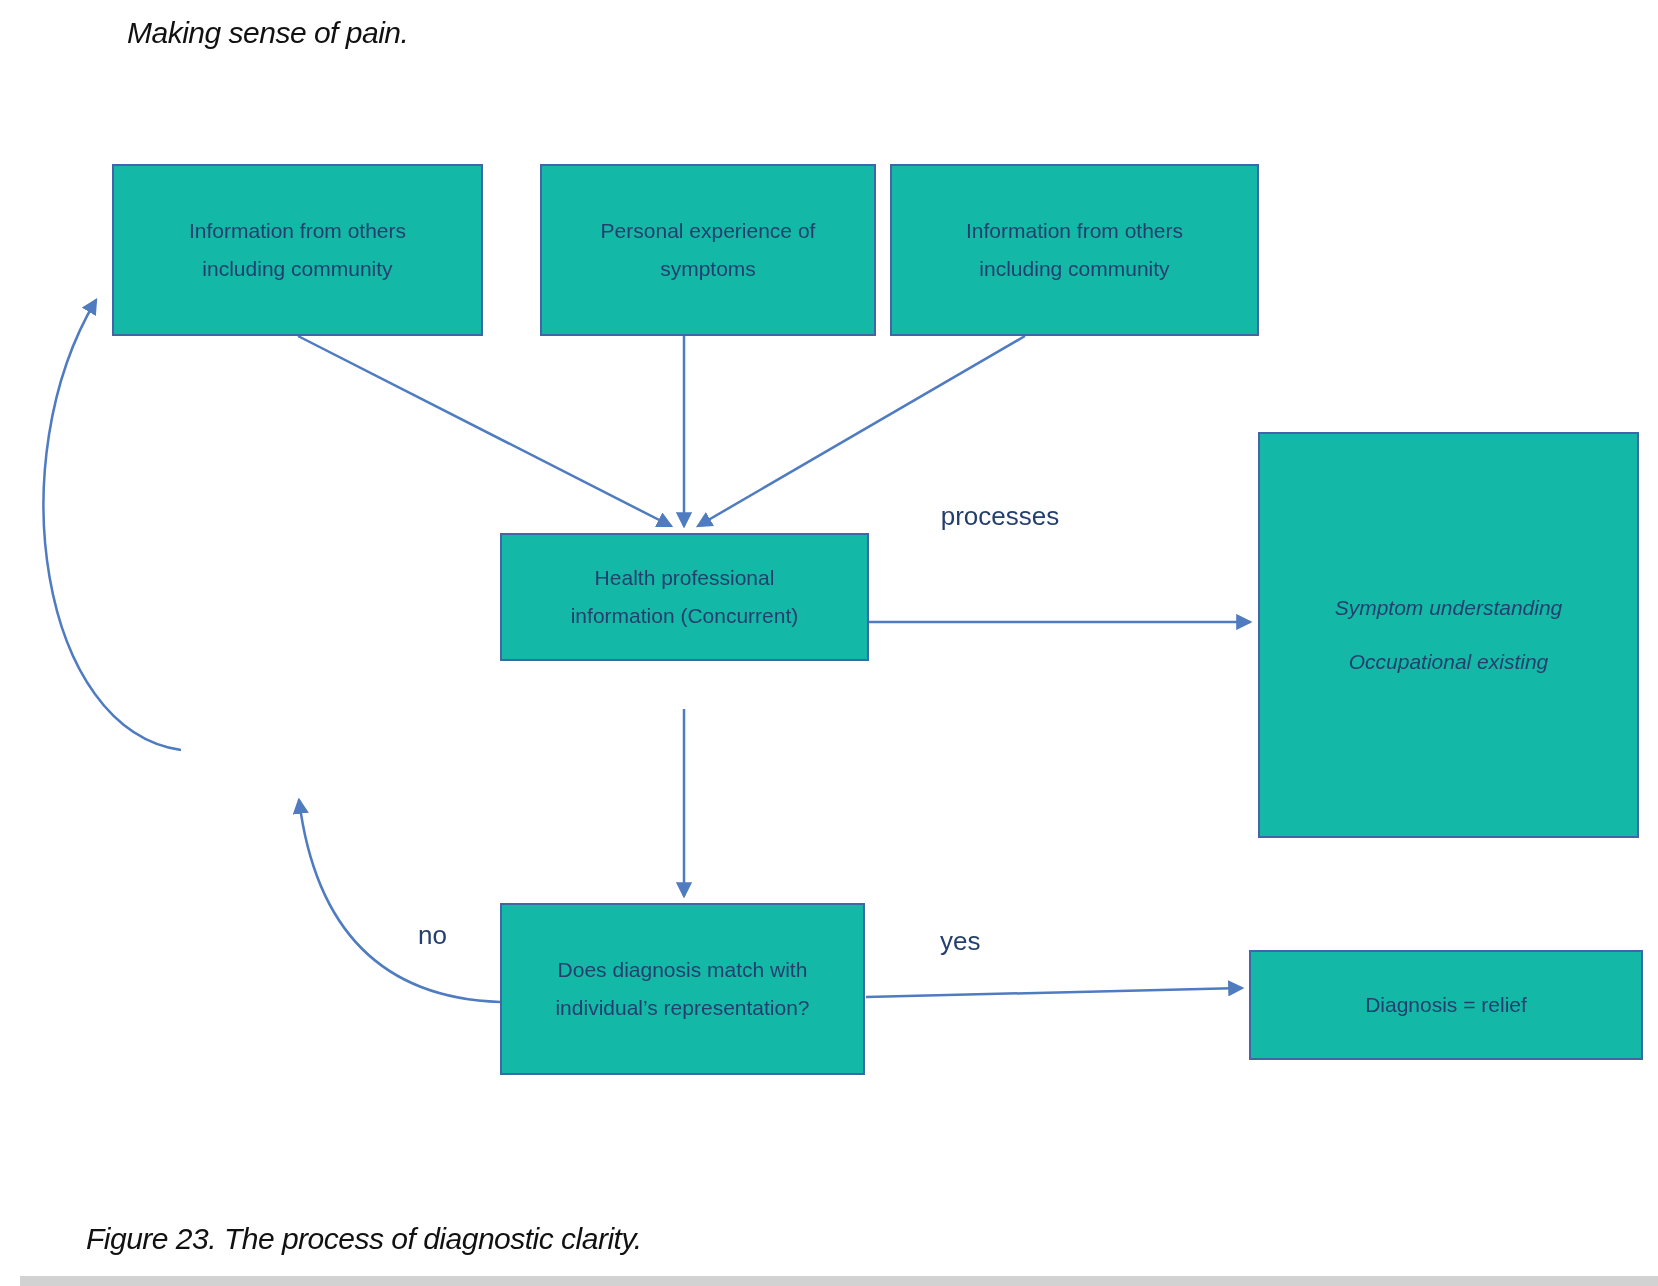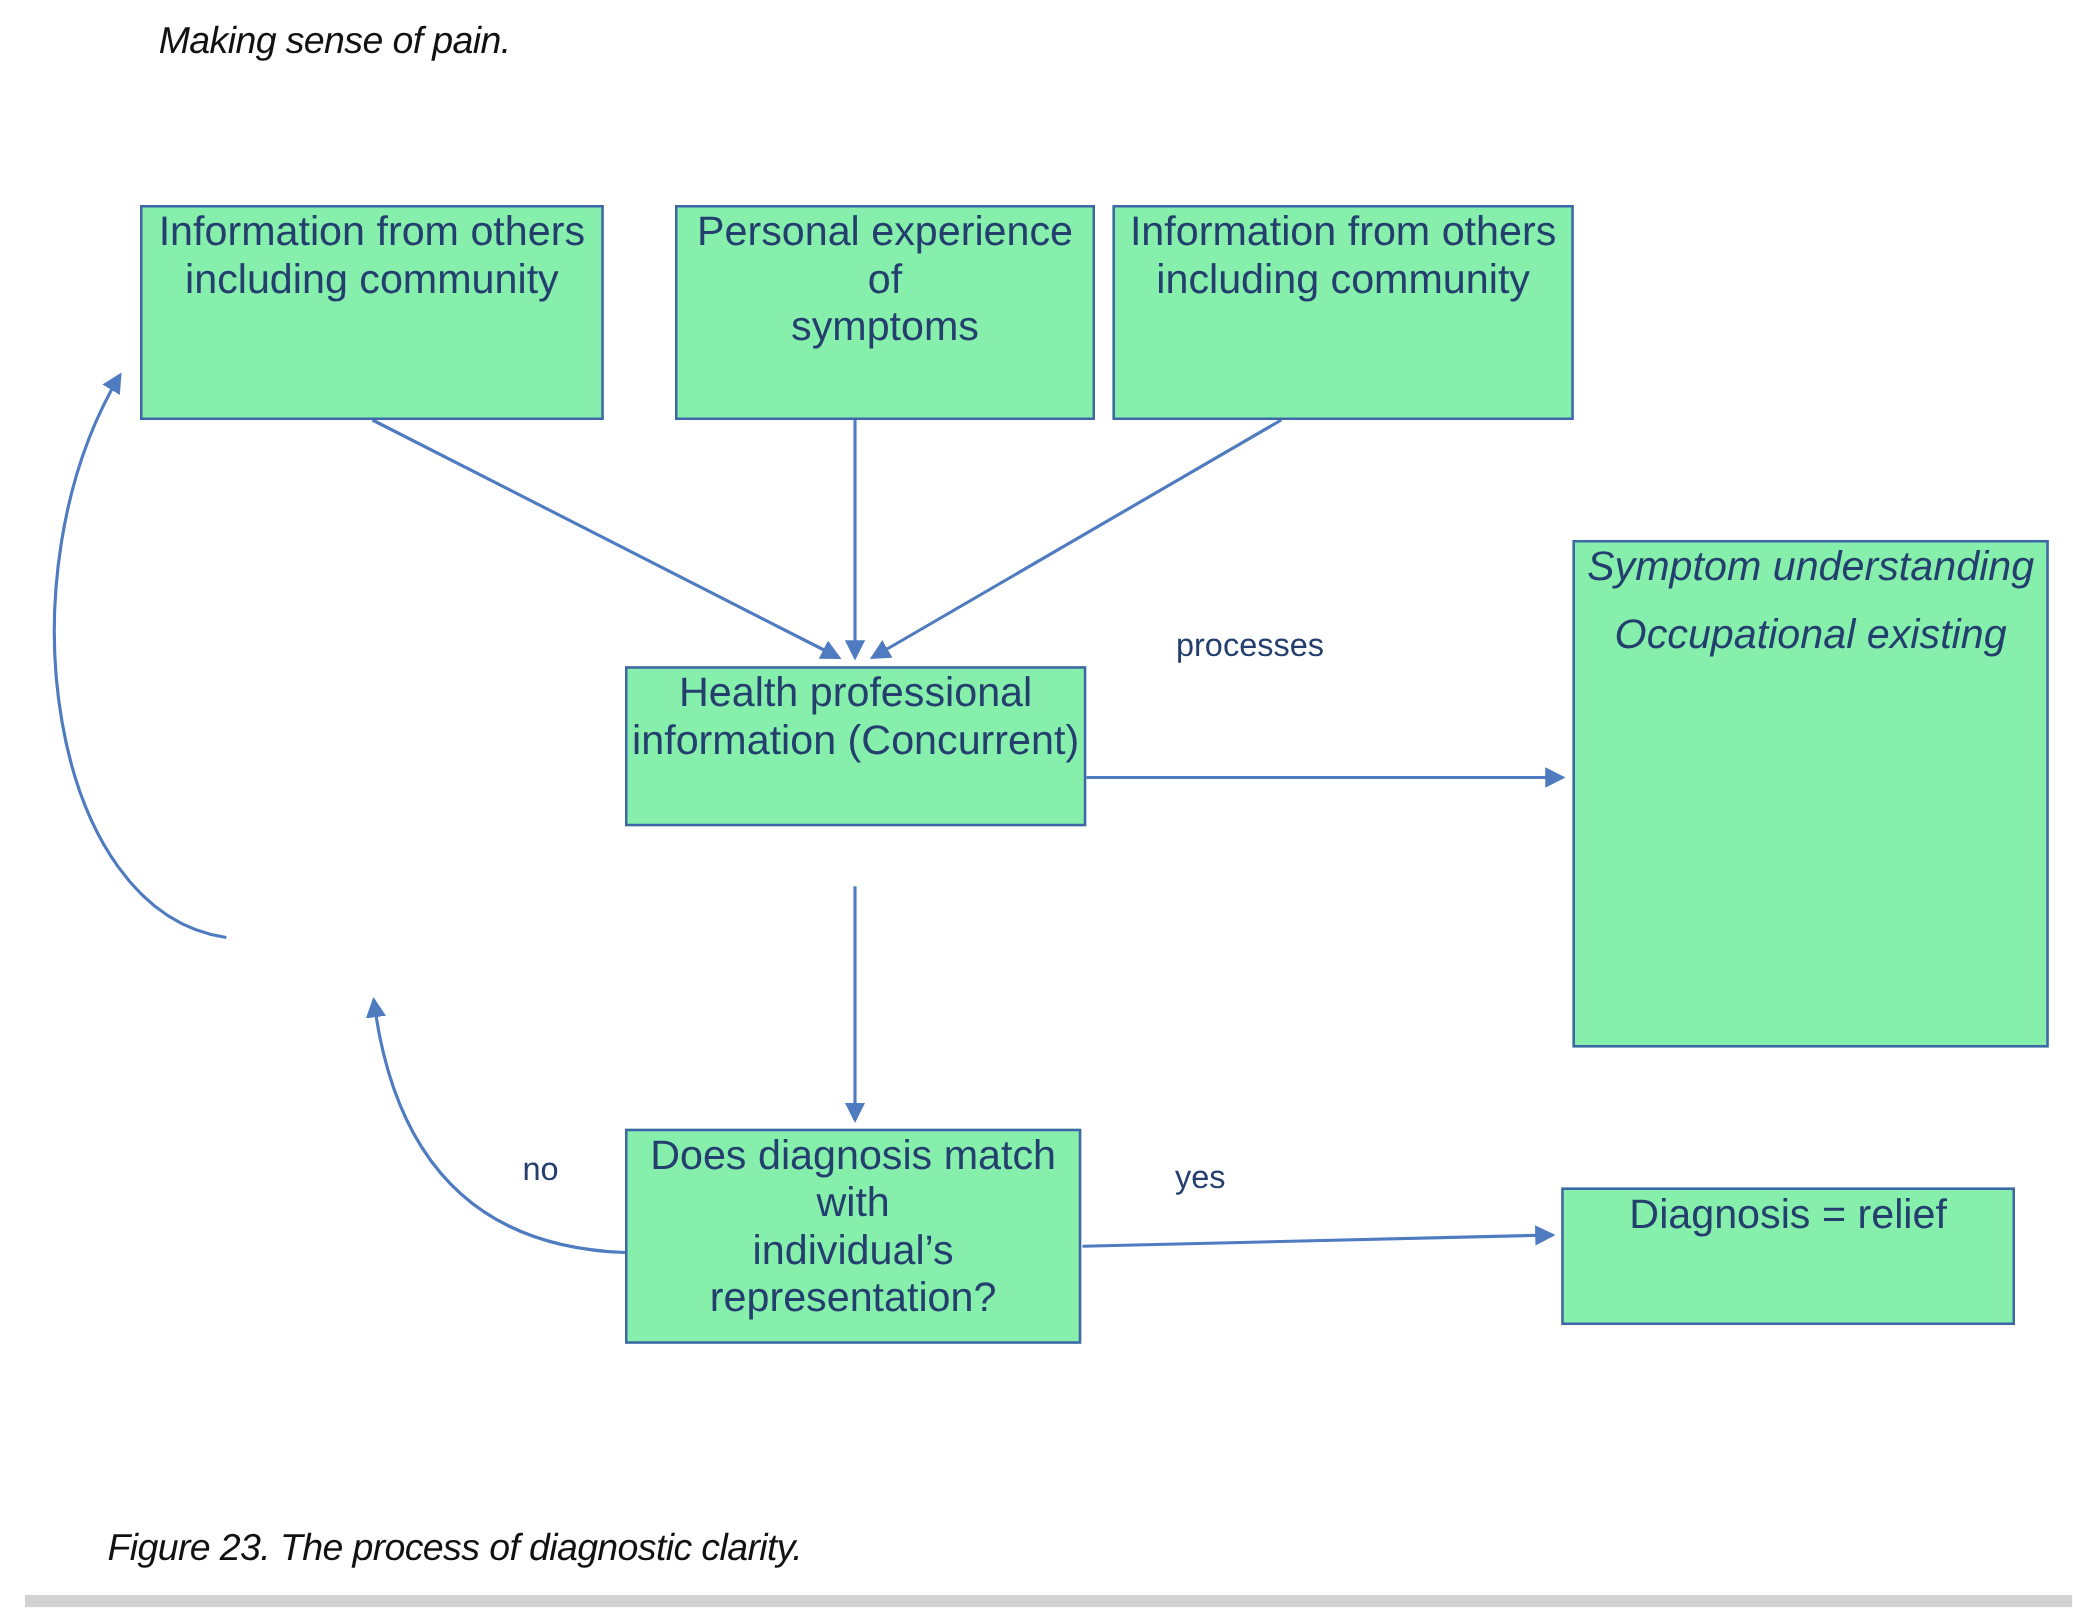--- a/index.html
+++ b/index.html
@@ -17,28 +17,28 @@
     font-size:30px;
     letter-spacing:-0.5px;
     white-space:nowrap;
   }
   .fig-title{left:127px;top:16px;}
   .fig-caption{left:86px;top:1222px;}
   .connectors{position:absolute;left:0;top:0;}
   .node{
     position:absolute;
     border:2px solid #3f66a8;
-    background:#86efac;
+    background:#14b8a6;
     display:flex;
     flex-direction:column;
     align-items:center;
-    justify-content:flex-start;
+    justify-content:center;
     text-align:center;
     color:#243f6e;
-    font-size:33px;
+    font-size:21px;
     line-height:38px;
     box-sizing:border-box;
   }
   .node span{display:block;}
   .node .gap{margin-top:16px;}
   .flabel{
     position:absolute;
     color:#243f6e;
     font-size:26px;
     line-height:38px;
@@ -99,21 +99,21 @@
     <span>Symptom understanding</span>
     <span class="gap">Occupational existing</span>
   </div>
 
 
   <div class="node" style="left:500px;top:903px;width:365px;height:172px;">
     <span>Does diagnosis match with</span>
     <span>individual’s representation?</span>
   </div>
 
-  <div class="node" style="left:1249px;top:950px;width:363px;height:110px;">
+  <div class="node" style="left:1249px;top:950px;width:394px;height:110px;">
     <span>Diagnosis = relief</span>
   </div>
 
   <div class="flabel" style="left:880px;top:497px;width:240px;">
     <span style="display:block">processes</span>
   </div>
 
   <div class="flabel" style="left:418px;top:916px;">no</div>
 
   <div class="flabel" style="left:940px;top:922px;">yes</div>

